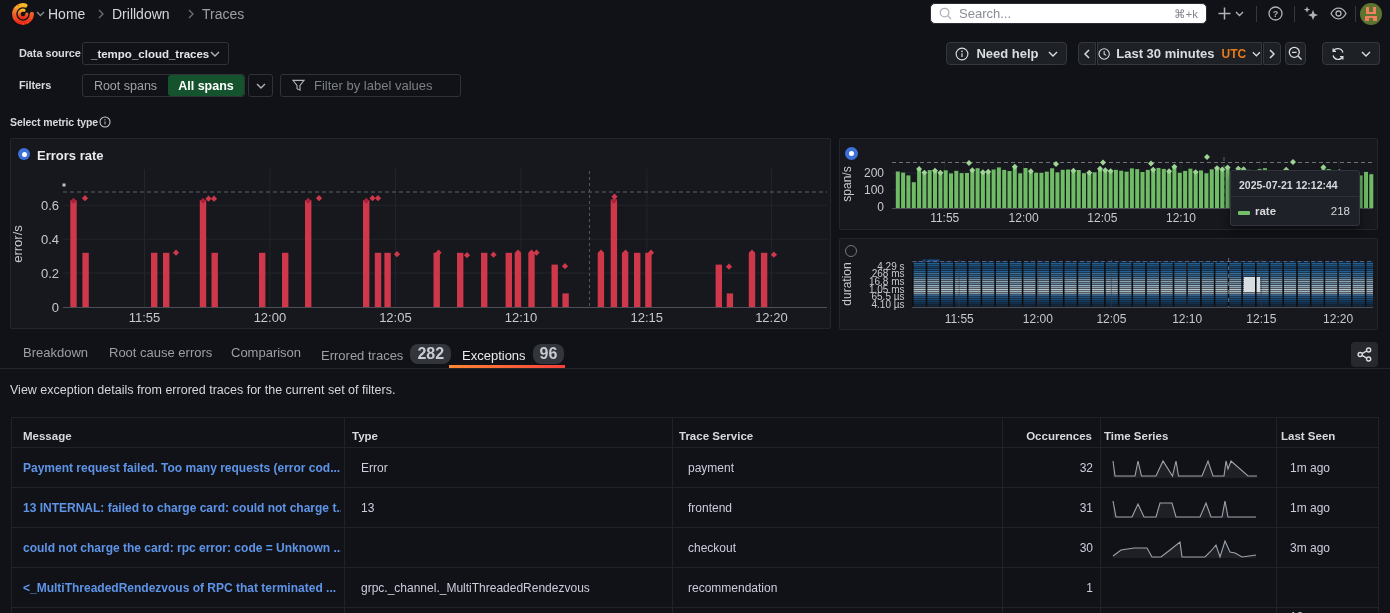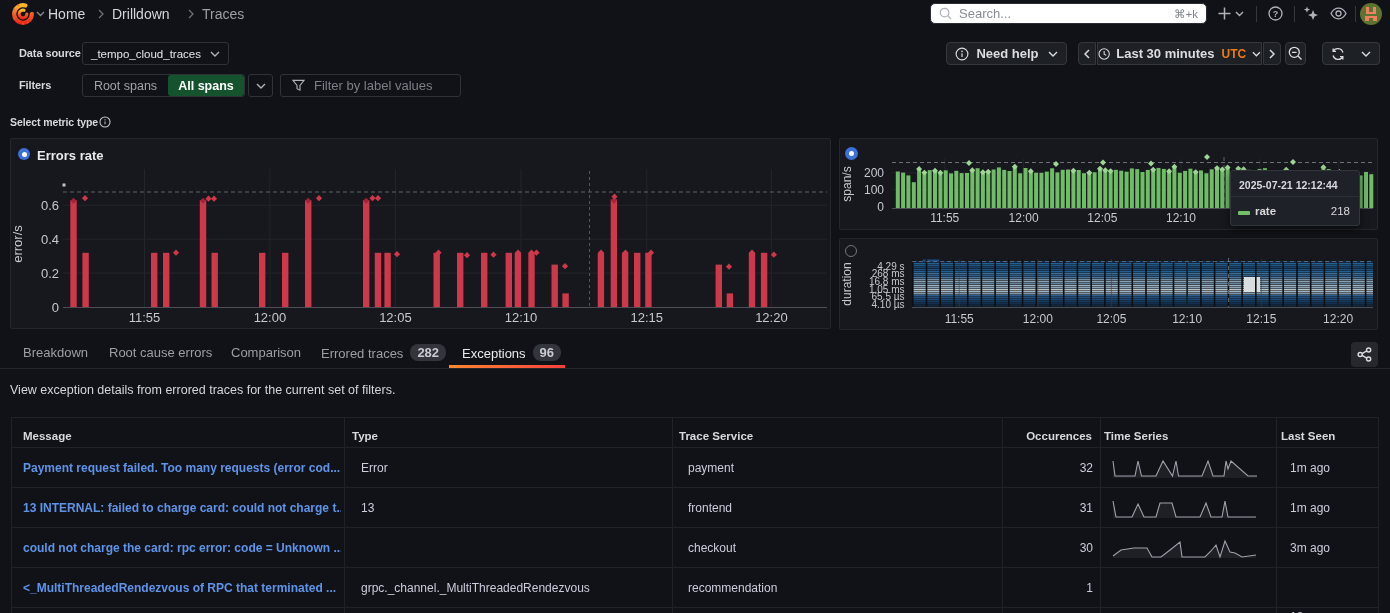--- a/index.html
+++ b/index.html
@@ -27,21 +27,21 @@
 
 .panel { position:absolute; background:#16181d; border:1px solid #24262c; border-radius:2px; }
 
 .radio-on { width:13px; height:13px; border-radius:50%; background:#3d71d9; position:relative; }
 .radio-on:after { content:""; position:absolute; left:50%; top:50%; width:5px; height:5px; margin:-2.5px 0 0 -2.5px;
   border-radius:50%; background:#fff; }
 .radio-off { width:12px; height:12px; border-radius:50%; border:1.5px solid #73767c; background:transparent; }
 
 .tab { font-size:13px; color:#9d9fa5; font-weight:500; }
 .tab.active { color:#e9eaec; font-weight:500; }
-.counter { display:inline-block; background:#32353b; color:#c9cbd1; font-size:13px;
+.counter { display:inline-block; background:#32353b; color:#c9cbd1; font-size:16px;
   font-weight:700; border-radius:8px; padding:1px 7px; margin-left:7px; position:relative; top:-1px;}
 
 .tbl { position:absolute; left:11px; top:417px; width:1368px; height:196px;
   border:1px solid #202227; border-bottom:none; }
 .th { font-size:11.5px; font-weight:700; color:#d8d9dd; }
 .td { font-size:12px; color:#ccccdc;margin-left:9px; }
 .link { font-size:12px; font-weight:700; color:#5e94e8; max-width:318px; overflow:hidden; display:inline-block; }
 .vline { position:absolute; top:417px; width:1px; height:196px; background:#202227; }
 .hline { position:absolute; left:11px; width:1368px; height:1px; background:#202227; }
 svg text { font-family:"Liberation Sans", sans-serif; }
@@ -107,21 +107,21 @@
     <div class="abs" style="left:6px;top:4px;width:3px;height:5px;background:#f08060"></div>
     <div class="abs" style="left:13px;top:4px;width:3px;height:5px;background:#f08060"></div>
     <div class="abs" style="left:6px;top:9px;width:10px;height:2px;background:#f08060"></div>
     <div class="abs" style="left:5px;top:13px;width:12px;height:5px;background:#ef7f5f"></div>
     <div class="abs" style="left:9px;top:15px;width:4px;height:3px;background:#5d7430"></div>
   </div>
 </div>
 
 <span class="abs lbl" style="left:19px;top:47px">Data source</span>
 <div class="ctrl" style="left:82px;top:42px;width:147px;padding:0 8px;justify-content:space-between">
-  <span style="color:#e3e4e8;font-size:11.5px;font-weight:400;white-space:nowrap">_tempo_cloud_traces</span>
+  <span style="color:#e3e4e8;font-size:11.5px;font-weight:700;white-space:nowrap">_tempo_cloud_traces</span>
   <svg width="10" height="6" viewBox="0 0 10 6">
       <path d="M1 1l4 4 4-4" stroke="#b0b3b9" stroke-width="1.4" fill="none"></path>
     </svg>
 </div>
 <div class="btn" style="left:946px;top:42px;width:121px">
   <svg width="14" height="14" viewBox="0 0 15 15" style="margin-right:7px">
       <circle cx="7.5" cy="7.5" r="6.3" stroke="#dcdde0" stroke-width="1.2" fill="none"></circle>
       <path d="M7.5 6.8v4" stroke="#dcdde0" stroke-width="1.3"></path>
       <circle cx="7.5" cy="4.6" r=".9" fill="#dcdde0"></circle>
     </svg>

